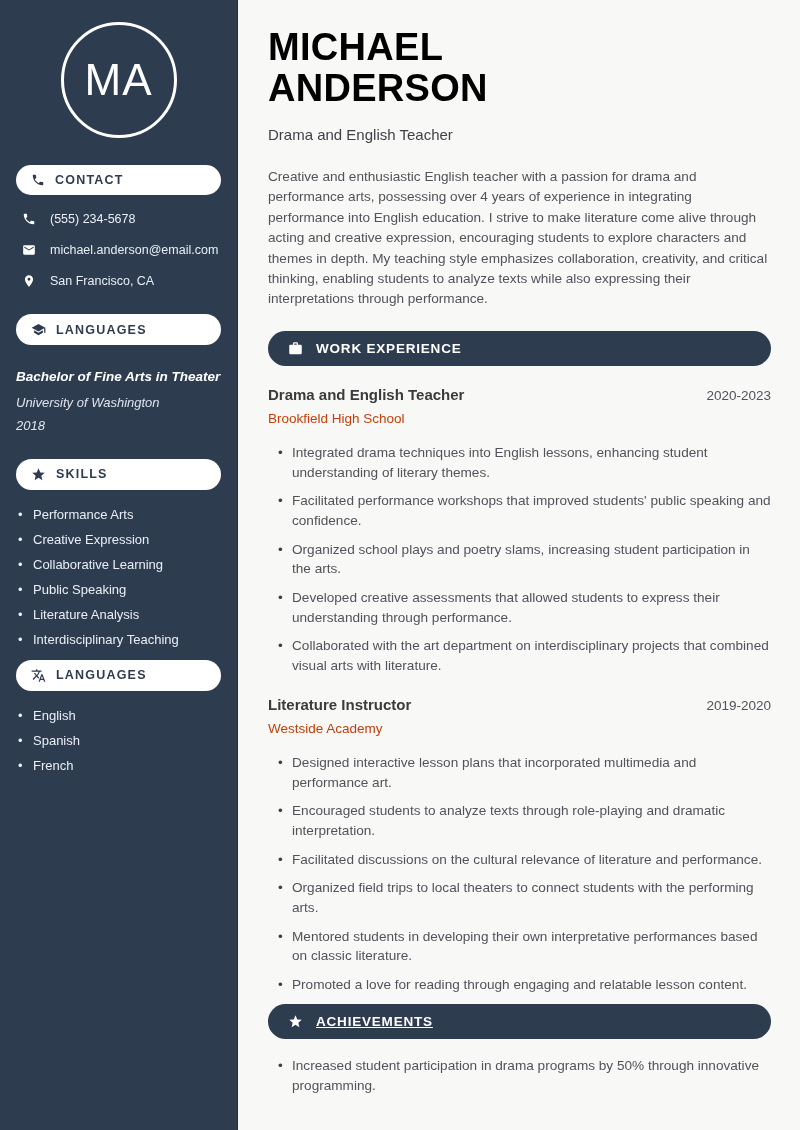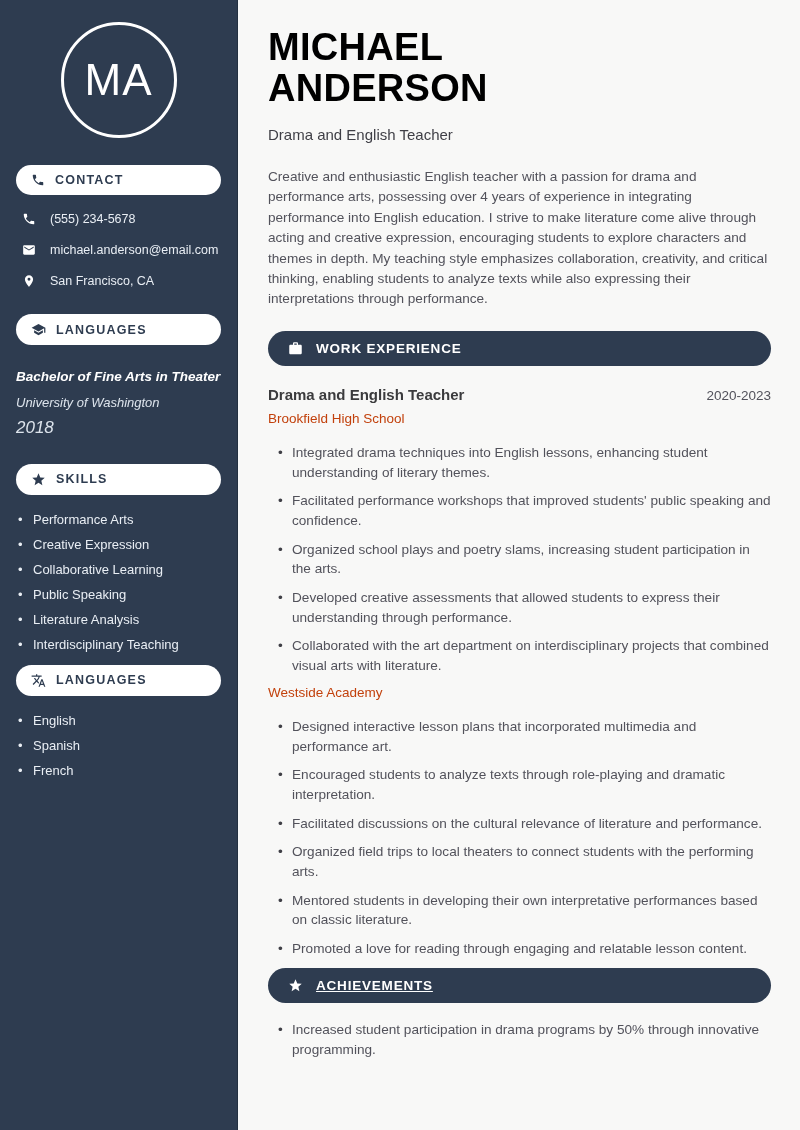--- a/index.html
+++ b/index.html
@@ -39,21 +39,21 @@
   .contact-list { list-style: none; margin: 6px 0 0; padding: 0; }
   .contact-list li {
     display: flex; align-items: center; gap: 14px;
     padding-left: 22px; margin-top: 17px;
     font-size: 12.5px; color: #e9eef4;
   }
   .contact-list svg { flex: 0 0 auto; }
   .edu-block { padding: 0 16px; font-style: italic; }
   .edu-degree { margin-top: 23px; font-size: 13.5px; font-weight: 700; color: #ffffff; line-height: 1.3; }
   .edu-school { margin-top: 9px; font-size: 13px; color: #dde4ec; }
-  .edu-year { margin-top: 8px; font-size: 17px; color: #dde4ec; }
+  .edu-year { margin-top: 8px; font-size: 13px; color: #dde4ec; }
   .side-list { list-style: none; margin: 18px 0 0; padding: 0 10px 0 18px; }
   .side-list li {
     position: relative; padding-left: 15px; margin-bottom: 12px;
     font-size: 13px; color: #e9eef4; line-height: 1.0;
   }
   .side-list li::before { content: "\2022"; position: absolute; left: 0; top: 0; color: #e9eef4; }
 
   
   .main {
     flex: 1 1 auto;
@@ -207,20 +207,24 @@
 
           <li>Integrated drama techniques into English lessons, enhancing student understanding of literary themes.</li>
             <li>Facilitated performance workshops that improved students' public speaking and confidence.</li>
             <li>Organized school plays and poetry slams, increasing student participation in the arts.</li>
             <li>Developed creative assessments that allowed students to express their understanding through performance.</li>
             <li>Collaborated with the art department on interdisciplinary projects that combined visual arts with literature.</li>
           </ul>
         </section>
 
         <section class="job">
+          <div class="job-head">
+            <h3 class="job-title">Literature Instructor</h3>
+            <span class="job-dates">2019-2020</span>
+          </div>
           <div class="job-company">Westside Academy</div>
           <ul class="bullets">
 
           <li>Designed interactive lesson plans that incorporated multimedia and performance art.</li>
             <li>Encouraged students to analyze texts through role-playing and dramatic interpretation.</li>
             <li>Facilitated discussions on the cultural relevance of literature and performance.</li>
             <li>Organized field trips to local theaters to connect students with the performing arts.</li>
             <li>Mentored students in developing their own interpretative performances based on classic literature.</li>
             <li>Promoted a love for reading through engaging and relatable lesson content.</li>
           </ul>

